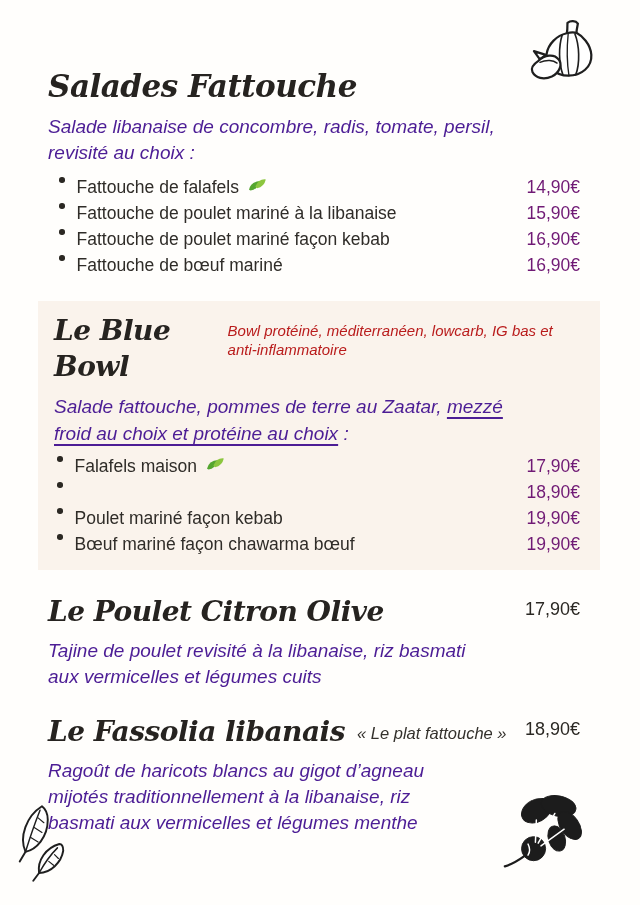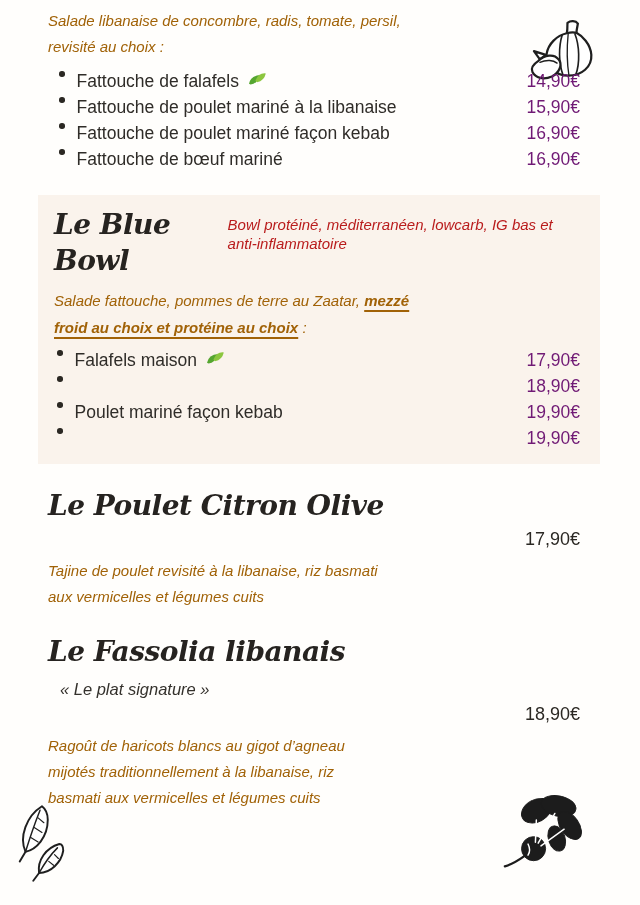--- a/index.html
+++ b/index.html
@@ -14,25 +14,25 @@
   .script-title{
     font-family:"DejaVu Serif",serif;
     font-style:italic;font-weight:700;
     color:#262320;letter-spacing:-0.5px;
     margin:0;
   }
   h1.script-title{font-size:31px;line-height:40px;margin-top:66px;}
   .sub-title{font-size:28px;line-height:36px;}
 
   .desc{
-    font-style:italic;font-size:15px;line-height:26px;
-    color:#a16207;margin:8px 0 0 0;
+    font-style:italic;font-size:19px;line-height:26px;
+    color:#4c1d95;margin:8px 0 0 0;
   }
   .desc .line{display:block;}
-  .em{font-weight:700;text-decoration:underline;text-underline-offset:3.5px;text-decoration-thickness:1.5px;}
+  .em{font-weight:400;text-decoration:underline;text-underline-offset:3.5px;text-decoration-thickness:1.5px;}
 
   ul.menu-list{list-style:none;margin:11px 0 0 0;padding:0;}
   ul.menu-list li{display:flex;align-items:flex-start;height:26px;font-size:17.5px;color:#2f2c28;}
   .bullet{width:5.5px;height:5.5px;border-radius:50%;background:#2b2823;margin:0 12px 0 11px;flex:0 0 auto;}
   .leaf-badge{margin-left:8px;display:inline-flex;align-items:center;}
   .price{margin-left:auto;font-size:17.5px;color:#701a75;font-style:normal;}
 
   .bowl-box{
     background:#faf3ec;
     margin:20px -20px 0 -10px;
@@ -41,21 +41,21 @@
   .bowl-head{display:flex;align-items:flex-start;}
   .bowl-title{margin-left:8px;}
   .bowl-sub{
     font-style:italic;font-size:15px;line-height:19px;
     color:#b91c1c;margin:8px 0 0 16px;
   }
   .bowl-box .desc{margin-left:8px;line-height:27px;}
   .bowl-box ul.menu-list{margin-top:9px;}
 
   .section{margin-top:24px;}
-  .section-head{display:flex;align-items:flex-start;flex-direction:column;}
+  .section-head{display:flex;align-items:flex-start;}
   .head-price{margin-left:auto;font-size:18px;margin-top:5px;font-style:normal;color:#2b2823;}
   .tagline{font-style:italic;font-size:16.5px;color:#34312c;margin:10px 0 0 12px;}
 
   .decor{position:absolute;}
   .decor-garlic{top:16px;left:522px;width:82px;height:74px;}
   .decor-leaves{top:800px;left:12px;width:58px;height:88px;}
   .decor-beet{top:790px;left:503px;width:88px;height:84px;}
 </style>
 </head>
 <body>
@@ -100,20 +100,21 @@
     <g stroke="#ffffff" stroke-width="1.6" fill="none" stroke-linecap="round">
       <path d="M35,56 L36,32"></path>
       <path d="M38,57 L56,25"></path>
       <path d="M41,60 L66,42"></path>
       <path d="M27,58 C29,62 29,67 27,70"></path>
     </g>
   </svg>
 
   <div class="inner">
 
+    <h1 class="script-title">Salades Fattouche</h1>
 
     <p class="desc">
       <span class="line">Salade libanaise de concombre, radis, tomate, persil,</span>
       <span class="line">revisité au choix :</span>
     </p>
 
     <ul class="menu-list">
       <li>
         <span class="bullet"></span>
         <span>Fattouche de falafels</span>
@@ -169,43 +170,44 @@
           <span class="bullet"></span>
           <span class="price">18,90€</span>
         </li>
         <li>
           <span class="bullet"></span>
           <span>Poulet mariné façon kebab</span>
           <span class="price">19,90€</span>
         </li>
         <li>
           <span class="bullet"></span>
+          <span>Bœuf mariné façon chawarma bœuf</span>
           <span class="price">19,90€</span>
         </li>
       </ul>
     </div>
 
     <div class="section">
       <div class="section-head">
         <h2 class="script-title sub-title">Le Poulet Citron Olive</h2>
         <span class="head-price">17,90€</span>
       </div>
       <p class="desc">
         <span class="line">Tajine de poulet revisité à la libanaise, riz basmati</span>
         <span class="line">aux vermicelles et légumes cuits</span>
       </p>
     </div>
 
     <div class="section">
       <div class="section-head">
         <h2 class="script-title sub-title">Le Fassolia libanais</h2>
-        <span class="tagline">« Le plat signature »</span>
+        <span class="tagline">« Le plat fattouche »</span>
         <span class="head-price">18,90€</span>
       </div>
       <p class="desc">
         <span class="line">Ragoût de haricots blancs au gigot d’agneau</span>
         <span class="line">mijotés traditionnellement à la libanaise, riz</span>
-        <span class="line">basmati aux vermicelles et légumes cuits</span>
+        <span class="line">basmati aux vermicelles et légumes menthe</span>
       </p>
     </div>
 
   </div>
 </div>
 
 </body></html>

